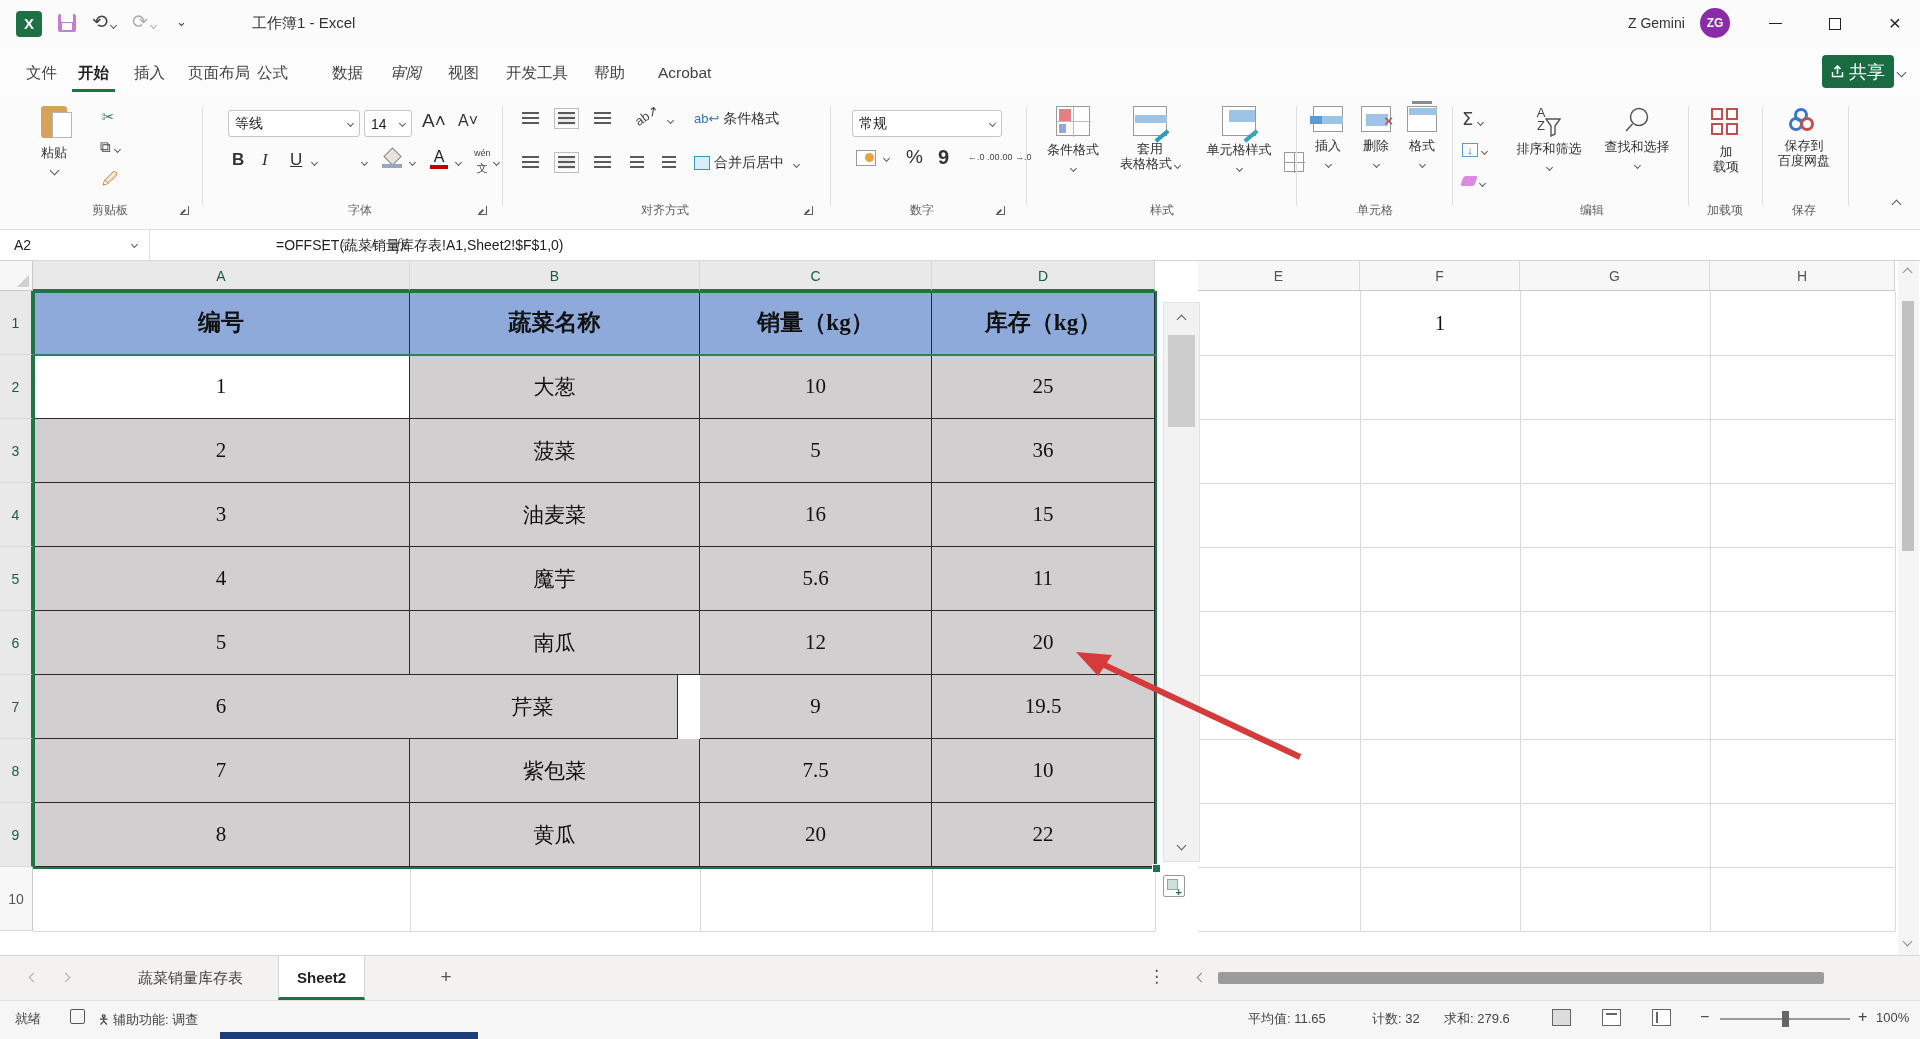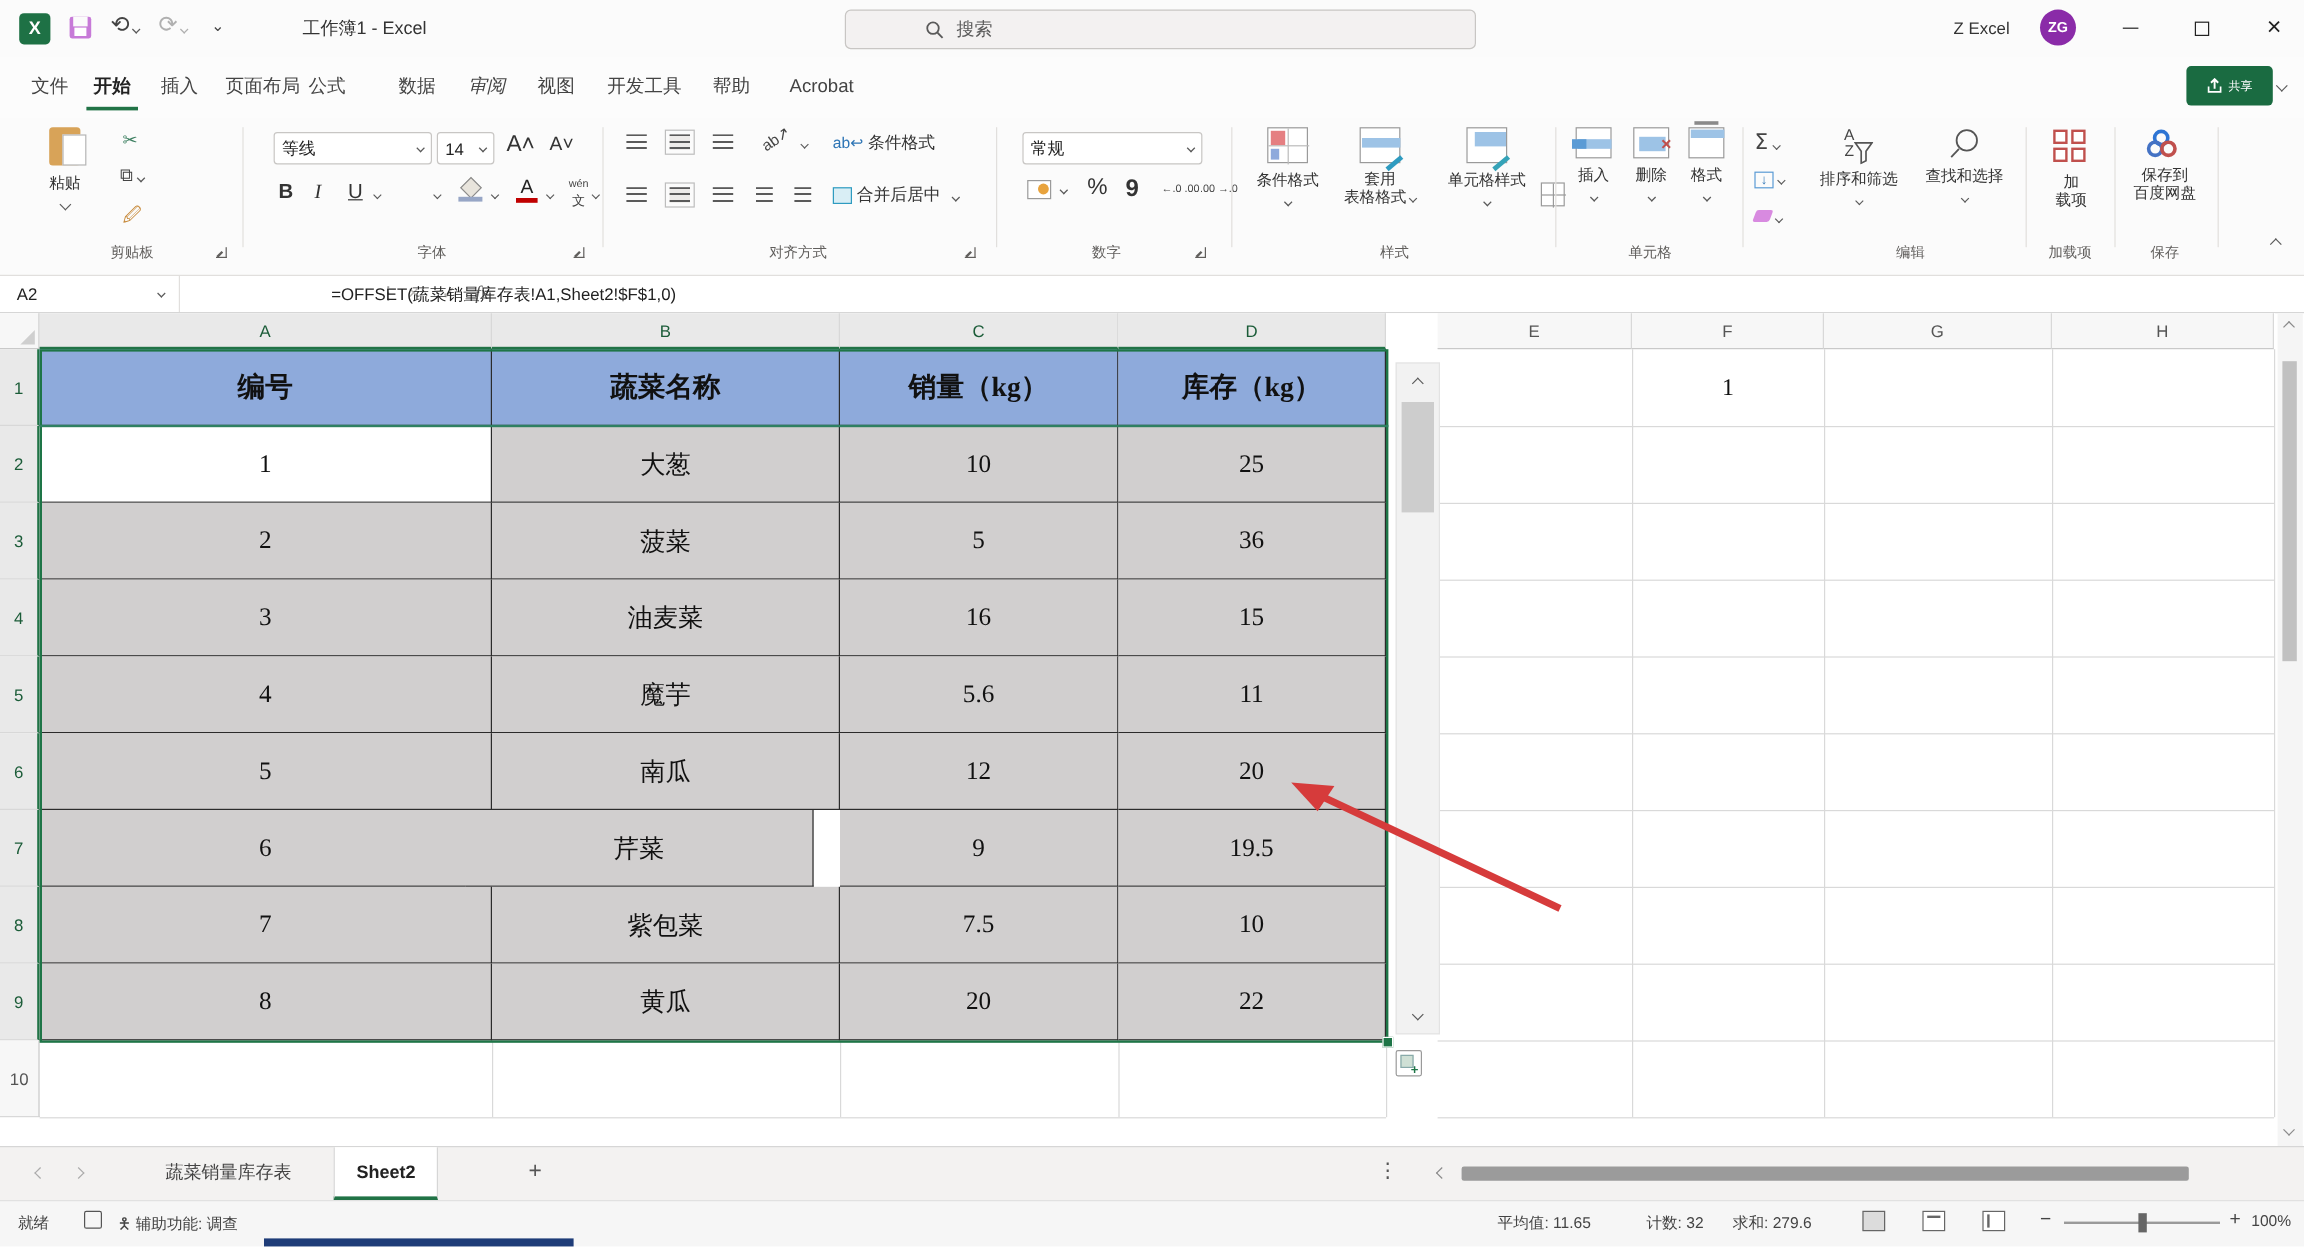--- a/index.html
+++ b/index.html
@@ -22,21 +22,21 @@
   #user-name { position:absolute; left:1628px; top:15px; font-size:14px; color:#333; }
   #avatar { position:absolute; left:1700px; top:8px; width:30px; height:30px; border-radius:50%; background:#8A2BA8; color:#fff; font-size:12px; font-weight:bold; text-align:center; line-height:30px; }
   .winbtn { position:absolute; top:0; width:46px; height:46px; text-align:center; line-height:46px; font-size:17px; color:#222; }
   .min-glyph { display:inline-block; width:13px; height:1.6px; background:#222; vertical-align:middle; }
   .max-glyph { display:inline-block; width:12px; height:12px; border:1.4px solid #222; vertical-align:middle; }
 
   
   #menubar { position:absolute; left:0; top:48px; width:1920px; height:50px; background:#FCFCFC; }
   .menu-tab { position:absolute; top:10px; height:34px; line-height:30px; font-size:15.5px; color:#444; padding:0 6px; }
   .menu-tab.active { font-weight:bold; color:#222; border-bottom:3px solid #217346; }
-  #share-btn { position:absolute; left:1822px; top:55px; width:72px; height:33px; background:#1A6B41; border-radius:4px; color:#fff; font-size:10px; display:flex; align-items:center; justify-content:center; gap:5px; }
+  #share-btn { position:absolute; left:1822px; top:55px; width:72px; height:33px; background:#1A6B41; border-radius:4px; color:#fff; font-size:18px; display:flex; align-items:center; justify-content:center; gap:5px; }
   #ribbon-collapse { position:absolute; left:1898px; top:62px; }
 
   
   #ribbon { position:absolute; left:0; top:98px; width:1920px; height:132px; background:#FBFBFB; border-bottom:1px solid #E1DFDD; }
   .rsep { position:absolute; top:8px; width:1px; height:100px; background:#E1DFDD; }
   .gcaption { position:absolute; top:104px; font-size:12px; color:#605E5C; width:120px; text-align:center; }
   .launcher { position:absolute; top:108px; width:9px; height:9px; border-right:1.5px solid #605E5C; border-bottom:1.5px solid #605E5C; }
   .launcher:before { content:""; position:absolute; right:2px; bottom:2px; width:6px; height:1.5px; background:#605E5C; transform:rotate(-45deg); }
   .bigbtn { position:absolute; text-align:center; font-size:13px; color:#333; }
   .clipboard-icon { width:26px; height:32px; margin:0 auto; background:#D8A358; border-radius:3px; position:relative; }
@@ -124,28 +124,21 @@
 
 <div id="screen">
 
   <div id="titlebar">
     <div class="xl-icon">X</div>
     <div class="save-icon"></div>
     <div class="qat-btn" style="left:92px;">⟲<span class="chev chev-sm" style="margin-left:3px;"></span></div>
     <div class="qat-btn" style="left:132px; color:#b0b0b0;">⟳<span class="chev chev-sm" style="margin-left:3px; border-color:#b0b0b0;"></span></div>
     <div class="qat-btn" style="left:176px; top:14px; font-size:13px;">⌄</div>
     <div id="app-title">工作簿1 - Excel</div>
-    <div id="searchbox">
-      <svg width="16" height="16" viewBox="0 0 16 16">
-          <circle cx="6.5" cy="6.5" r="4.8" fill="none" stroke="#5a5a5a" stroke-width="1.5"></circle>
-          <line x1="10.3" y1="10.3" x2="14.5" y2="14.5" stroke="#5a5a5a" stroke-width="1.5"></line>
-        </svg>
-      <span>搜索</span>
-    </div>
-    <div id="user-name">Z Excel</div>
+    <div id="user-name">Z Gemini</div>
     <div id="avatar">ZG</div>
     <div class="winbtn" style="left:1752px;"><span class="min-glyph"></span></div>
     <div class="winbtn" style="left:1812px;"><span class="max-glyph"></span></div>
     <div class="winbtn" style="left:1872px; font-size:21px;">×</div>
   </div>
 
   <div id="menubar">
       <div class="menu-tab" style="left: 20px;">文件</div>
       <div class="menu-tab active" style="left: 72px;">开始</div>
       <div class="menu-tab" style="left: 128px;">插入</div>

